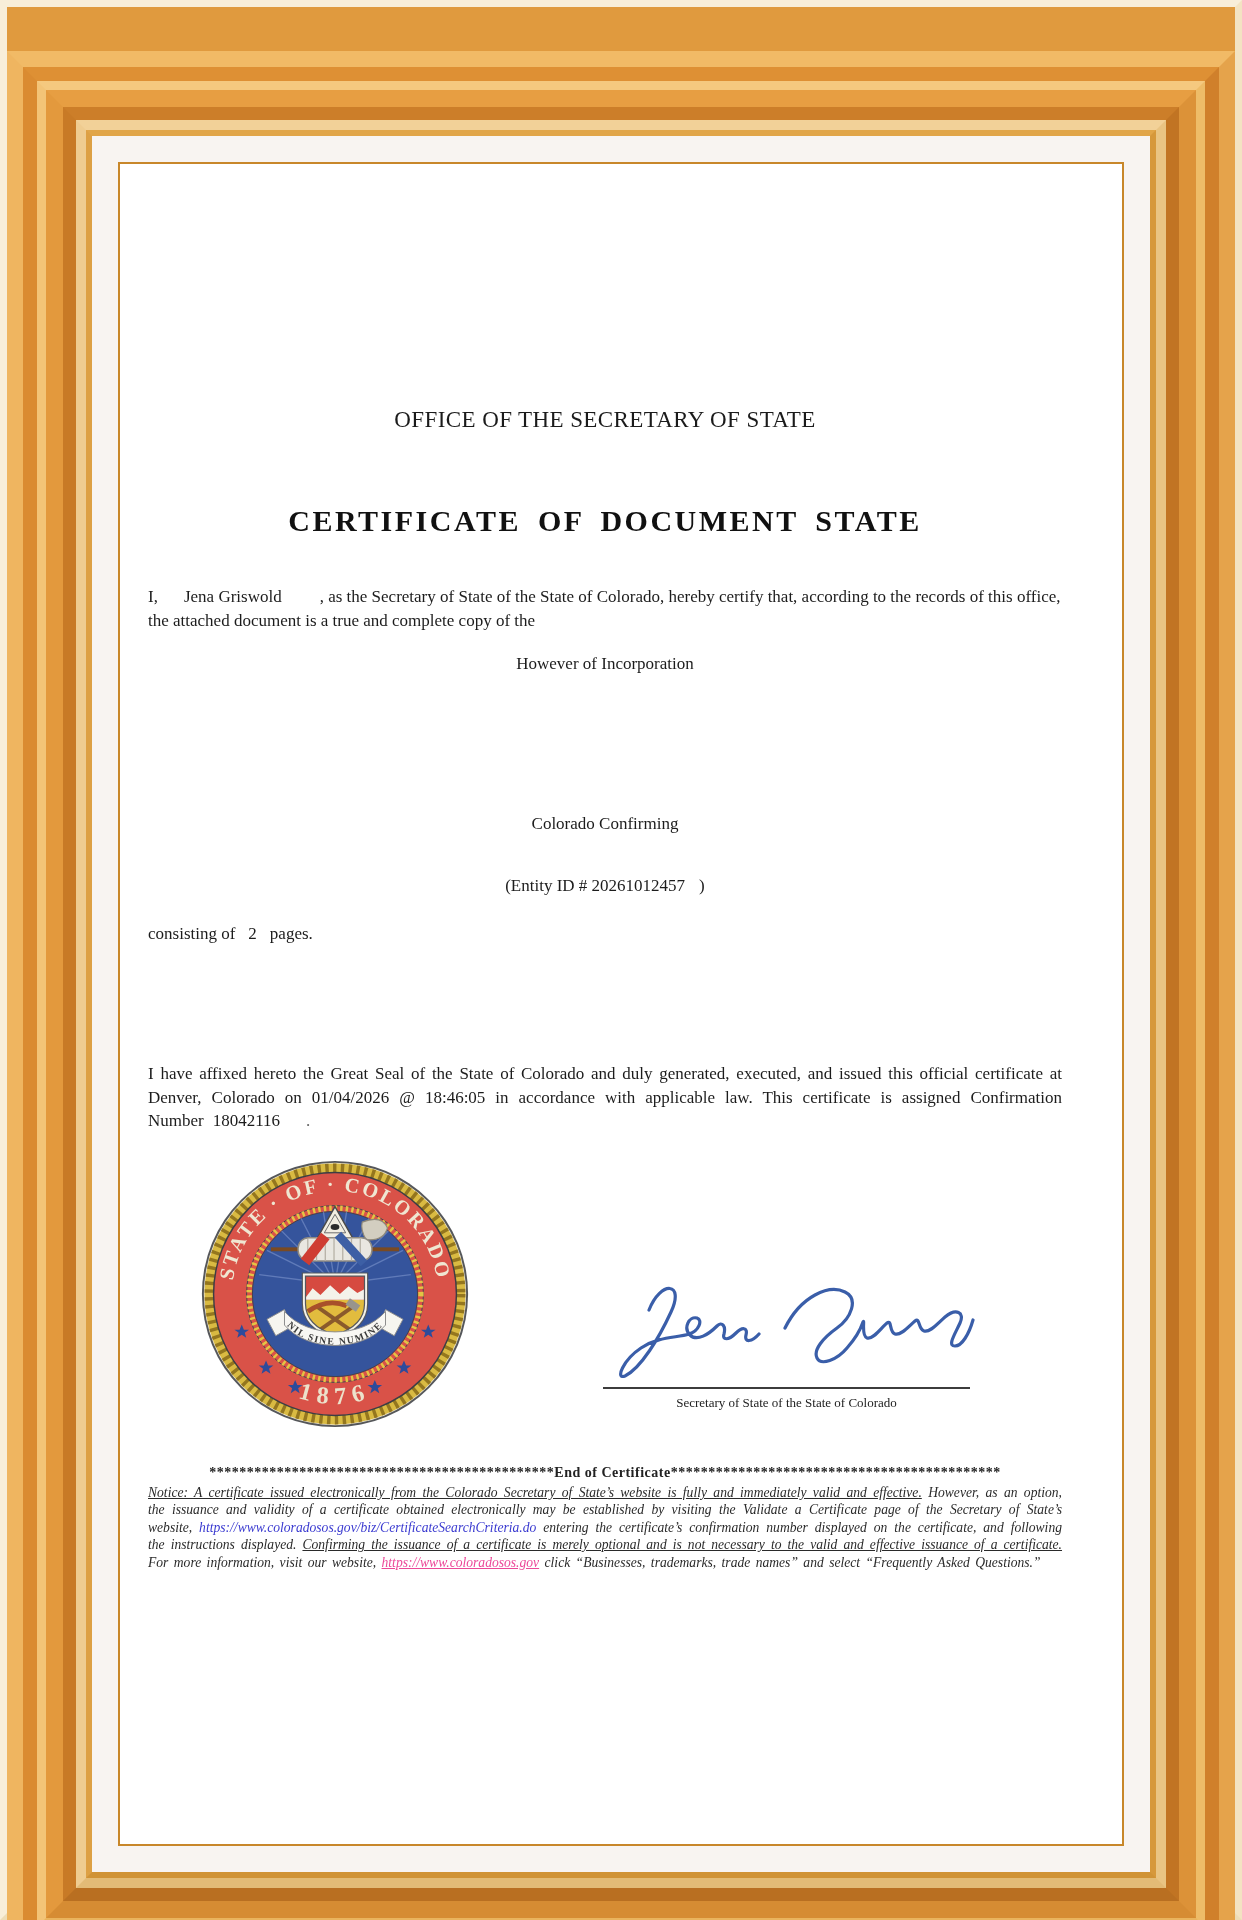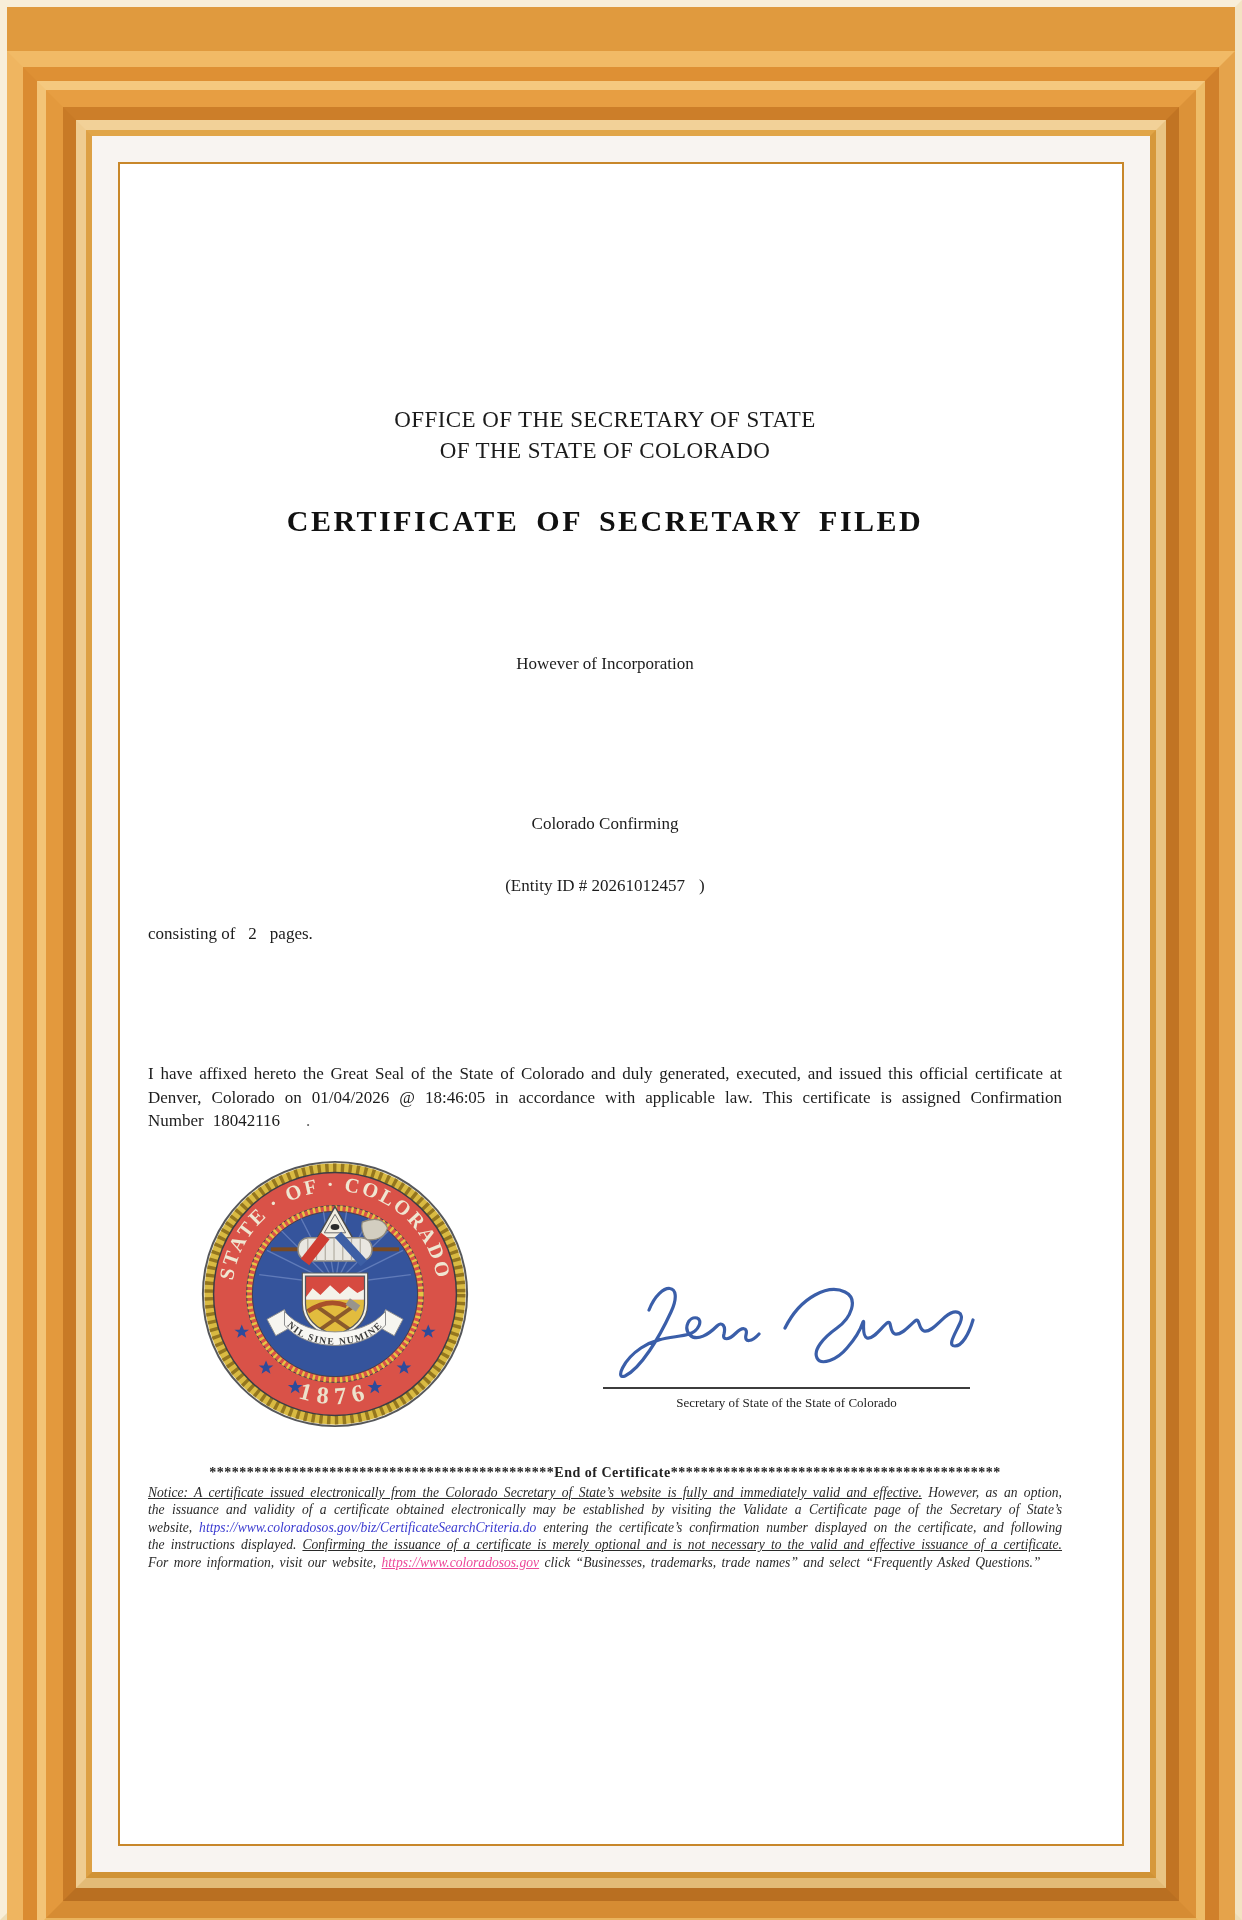--- a/index.html
+++ b/index.html
@@ -50,24 +50,24 @@
   <div class="fb f2">
    <div class="fb f3">
     <div class="fb f4">
      <div class="fb f5">
       <div class="fb f6">
        <div class="fb f7">
         <div class="fb mat">
          <div class="paper">
 
           <div class="abs col c header-line" style="top:240px">OFFICE OF THE SECRETARY OF STATE</div>
-          <div class="abs col c header-line" style="top:271px">OF THE STATE OF COLORADO</div>
 
-          <div class="abs col c title" style="top:340px">CERTIFICATE OF SECRETARY FILED</div>
+          <div class="abs col c title" style="top:340px">CERTIFICATE OF DOCUMENT STATE</div>
 
+          <div class="abs col body-text" style="top:421px"><span>I,</span><span class="seg-gap">Jena Griswold</span><span>, as the Secretary of State of the State of Colorado, hereby certify that, according to the records of this office, the attached document is a true and complete copy of the</span></div>
 
           <div class="abs col c body-text" style="top:488px">However of Incorporation</div>
 
 
 
           <div class="abs col c body-text" style="top:648px">Colorado Confirming</div>
 
           <div class="abs col c body-text" style="top:710px"><span>(Entity ID # 20261012457</span><span class="seg-sp">)</span></div>
 
           <div class="abs col body-text" style="top:758px"><span>consisting of</span><span class="seg-gap2">2</span><span>pages.</span></div>

